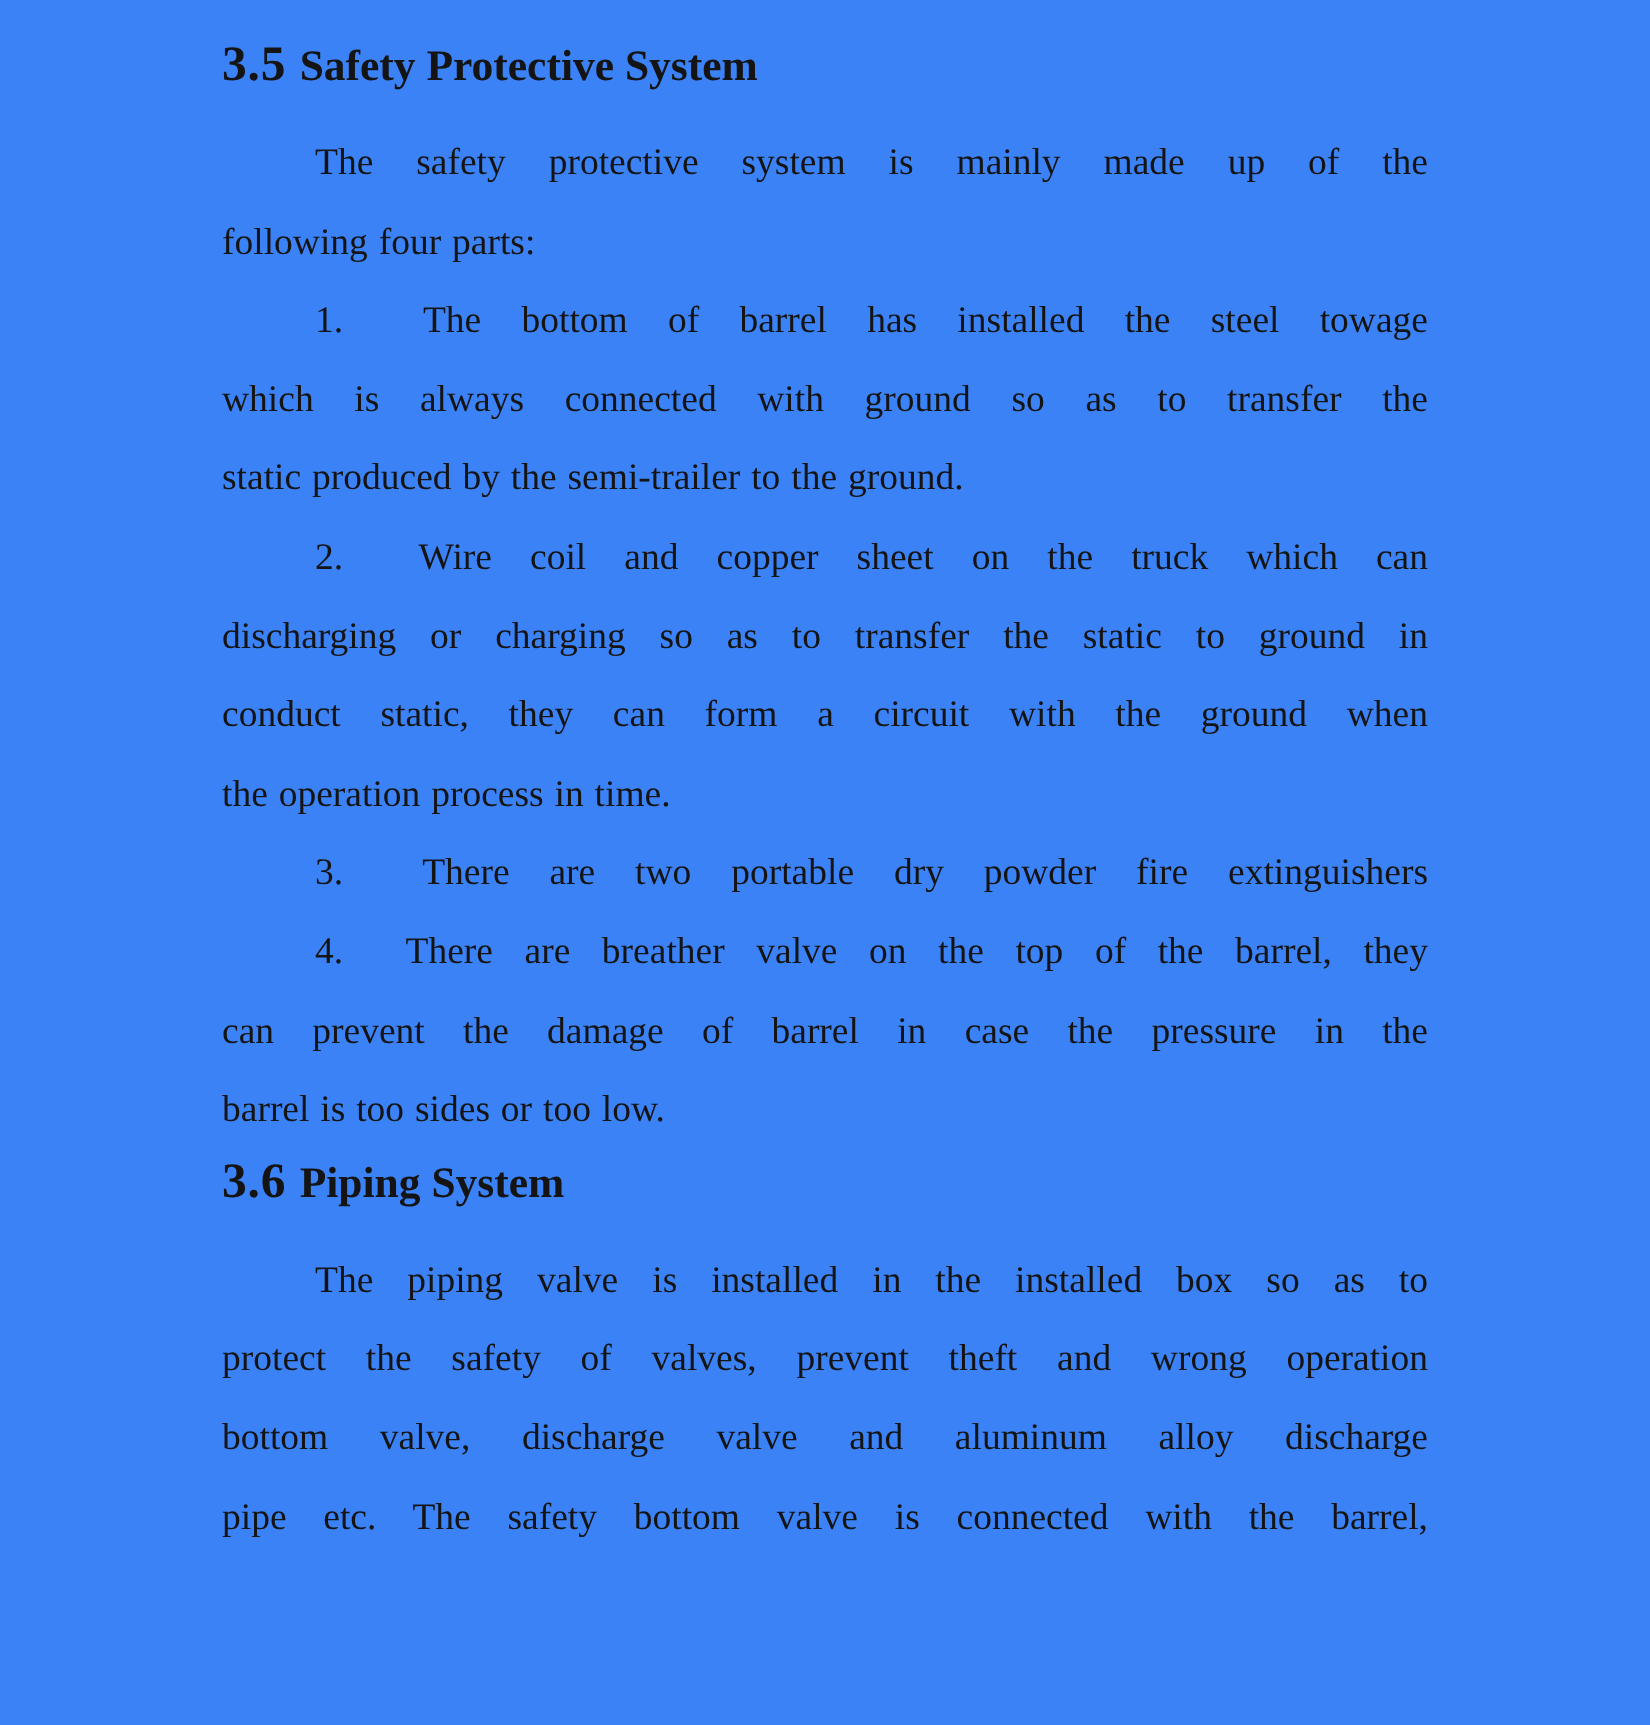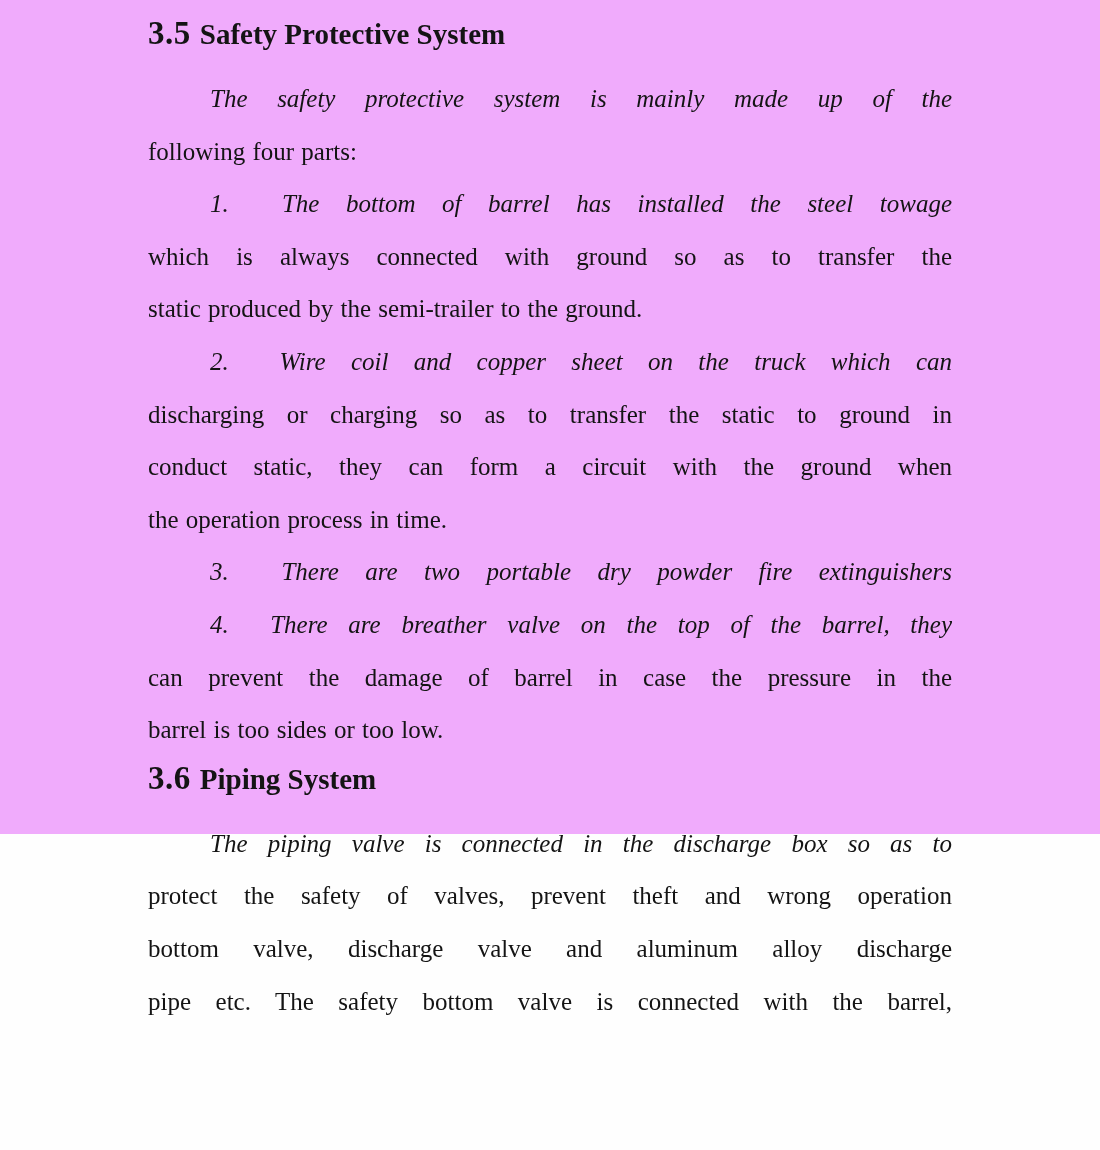--- a/index.html
+++ b/index.html
@@ -8,26 +8,26 @@
   }
   body {
     width: 1100px;
     height: 1150px;
     background: #fefefe;
     overflow: hidden;
   }
   .page {
     position: relative;
     width: 1100px;
-    height: 834px;
-    background: #f0abfc;
+    height: 1150px;
+    background: #3b82f6;
     color: #141414;
     font-family: "Liberation Serif", "DejaVu Serif", serif;
     box-sizing: border-box;
-    padding: 12px 148px 0 148px;
+    padding: 22px 148px 0 148px;
   }
   .content {
     width: 804px;
   }
   .heading {
     margin: 0 0 16px 0;
     line-height: 42px;
     white-space: nowrap;
   }
   .heading.h2 {
@@ -47,21 +47,20 @@
   .ln {
     line-height: 52.6px;
     height: 52.6px;
     text-align: justify;
     text-align-last: justify;
     overflow: hidden;
     word-spacing: 1px;
   }
   .ln.ind {
     text-indent: 62px;
-    font-style: italic;
   }
   .ln.last {
     text-align-last: left;
   }
 </style>
 </head>
 <body>
 
 <div class="page">
   <div class="content">
@@ -96,20 +95,20 @@
       <div class="ln ind">4.&nbsp; There are breather valve on the top of the barrel, they</div>
       <div class="ln">can prevent the damage of barrel in case the pressure in the</div>
       <div class="ln last">barrel is too sides or too low.</div>
     </div>
 
     <h2 class="heading h2">
       <span class="h-num">3.6</span><span class="h-title">Piping System</span>
     </h2>
 
     <div class="para">
-      <div class="ln ind">The piping valve is connected in the discharge box so as to</div>
+      <div class="ln ind">The piping valve is installed in the installed box so as to</div>
       <div class="ln">protect the safety of valves, prevent theft and wrong operation</div>
       <div class="ln">bottom valve, discharge valve and aluminum alloy discharge</div>
       <div class="ln">pipe etc. The safety bottom valve is connected with the barrel,</div>
     </div>
 
   </div>
 </div>
 
 </body></html>

